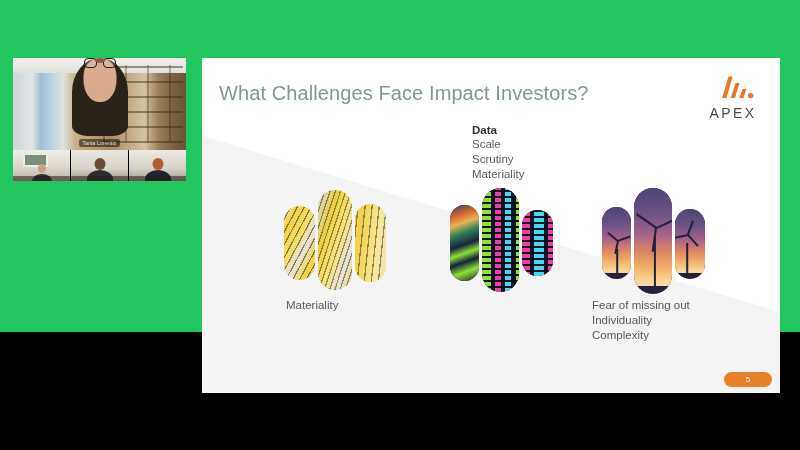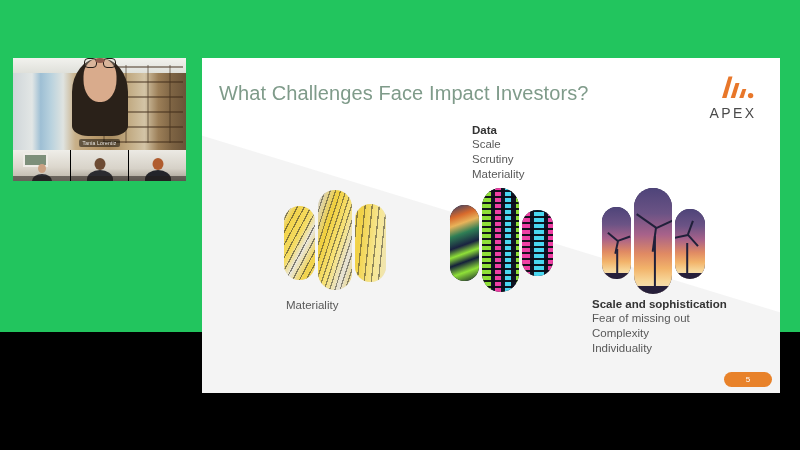--- a/index.html
+++ b/index.html
@@ -468,24 +468,23 @@
         <div class="ln">Scale</div>
         <div class="ln">Scrutiny</div>
         <div class="ln">Materiality</div>
       </div>
 
       <div class="txt-block" id="block-scrutiny">
         <div class="ln">Materiality</div>
       </div>
 
       <div class="txt-block" id="block-scale">
-        <div class="hd">Scale and sophistication</div>
         <div class="ln">Fear of missing out</div>
+        <div class="ln">Individuality</div>
         <div class="ln">Complexity</div>
-        <div class="ln">Individuality</div>
       </div>
 
       <div id="page-badge">5</div>
 
     </div>
   </div>
 
 </div>
 
 </body></html>

